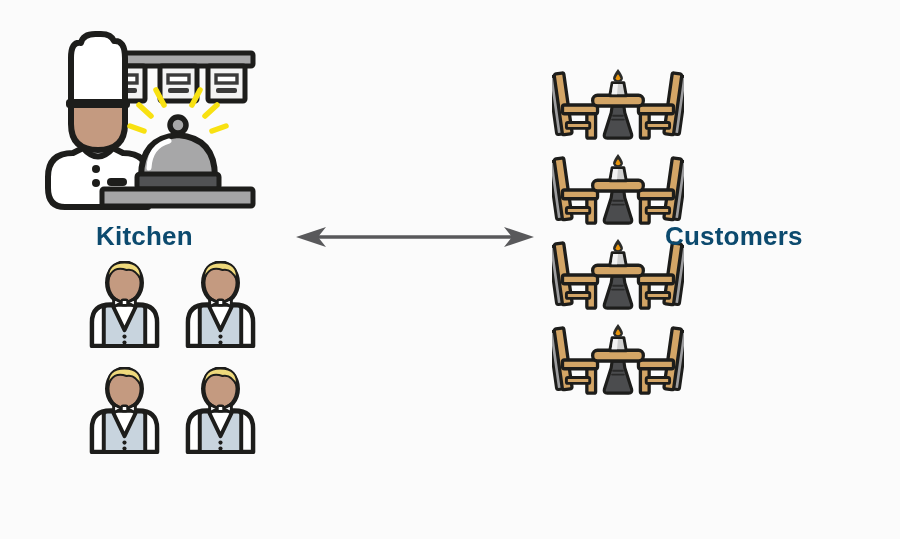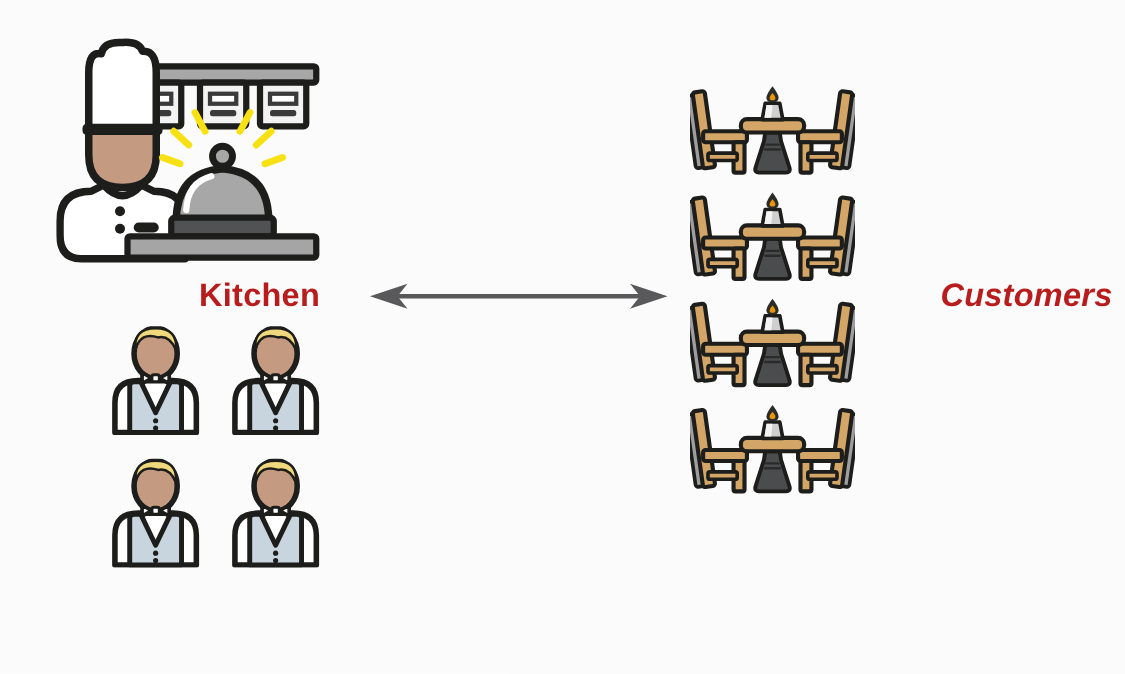--- a/index.html
+++ b/index.html
@@ -3,40 +3,40 @@
 <meta charset="utf-8">
 <style>
   html,body{margin:0;padding:0;}
   body{font-family:"Liberation Sans", sans-serif;}
   .canvas{
     position:relative;width:900px;height:539px;
     background:#fbfbfb;overflow:hidden;
   }
   .abs{position:absolute;}
   .label{
-    font-size:26px;font-weight:700;color:#b91c1c;
-    text-align:right;line-height:30px;letter-spacing:0.2px;
+    font-size:26px;font-weight:700;color:#0c4a6e;
+    text-align:left;line-height:30px;letter-spacing:0.2px;
     white-space:nowrap;
   }
   #chef{left:45px;top:26px;width:215px;height:185px;}
   #kitchen-label{left:96px;top:221px;width:160px;}
   #waiters{
     left:87px;top:261px;
     display:grid;grid-template-columns:75px 75px;
     grid-column-gap:21px;grid-row-gap:19px;
   }
   .waiter{width:75px;height:87px;}
   .waiter svg,.table svg,#chef svg,#arrow svg{display:block;width:100%;height:100%;}
   #arrow{left:294px;top:224px;width:242px;height:26px;}
   #tables{
     left:552px;top:68px;
     display:flex;flex-direction:column;gap:11px;
   }
   .table{width:132px;height:74px;}
-  #customers-label{left:730px;top:221px;width:160px;font-style:italic;}
+  #customers-label{left:665px;top:221px;width:160px;}
 </style>
 </head>
 <body>
 
 <div class="canvas">
 
   <div id="chef" class="abs">
     <svg viewBox="0 0 215 185" xmlns="http://www.w3.org/2000/svg">
 
       <rect x="55" y="27" width="153" height="13" rx="2" fill="#a7a7a8" stroke="#1d1d1b" stroke-width="5"></rect>

